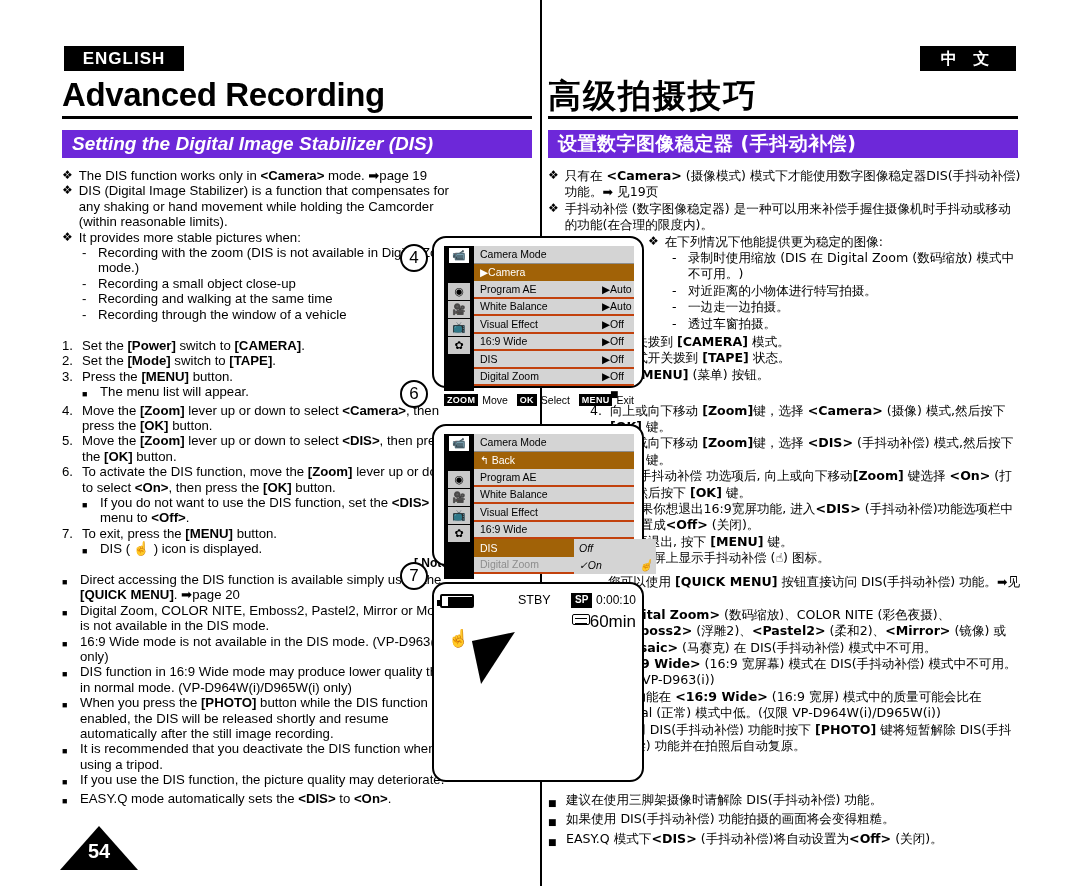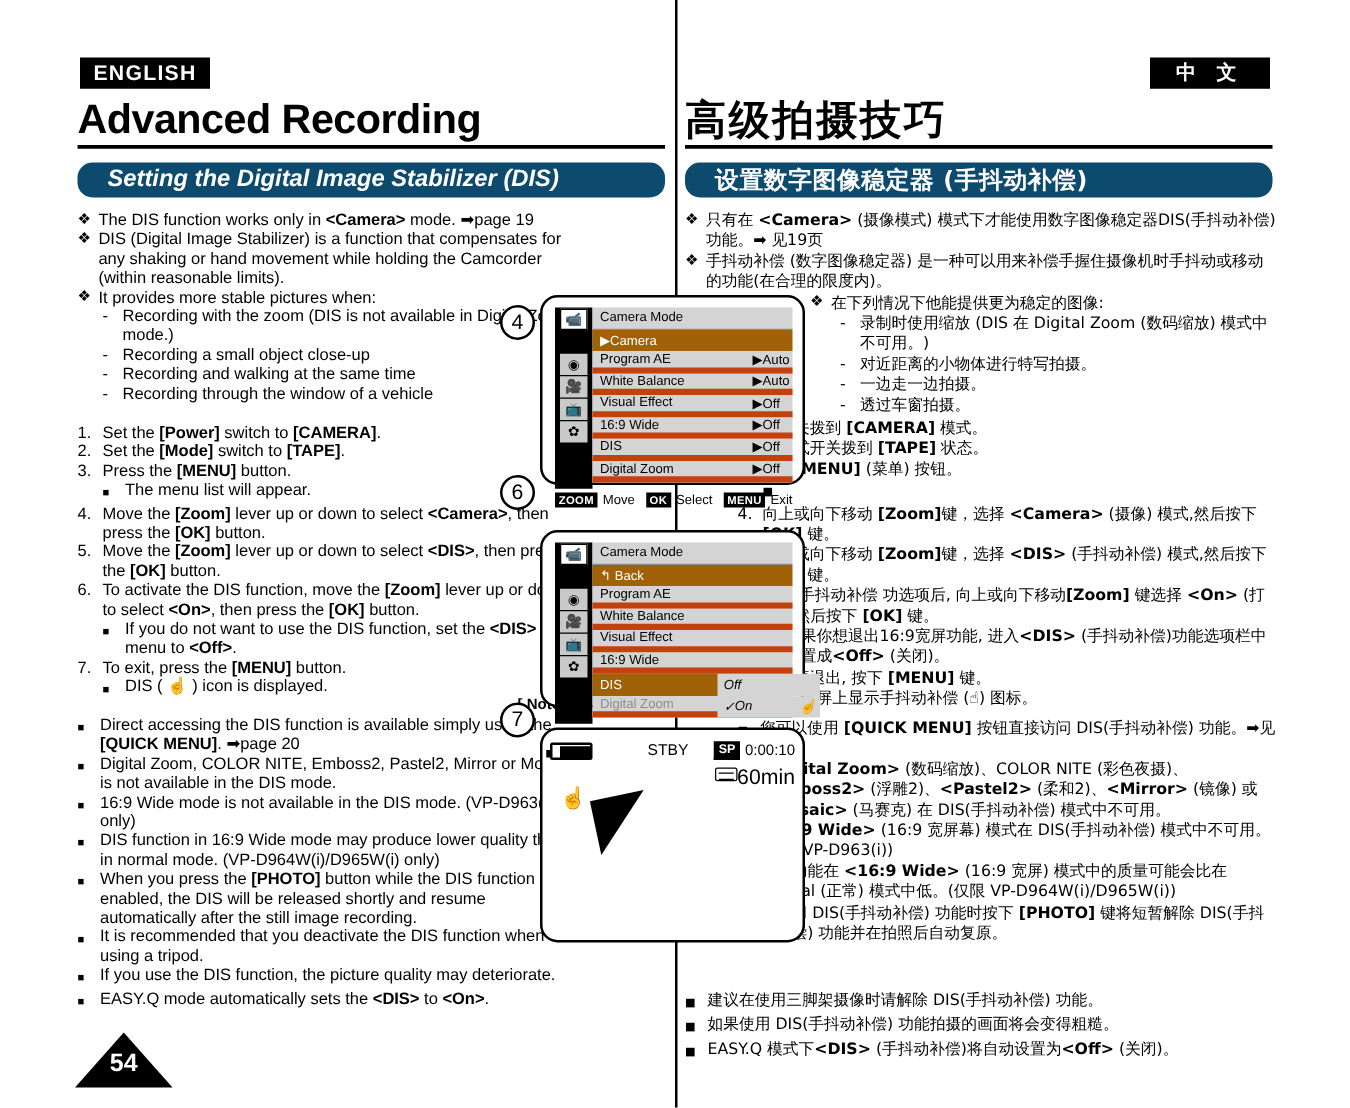--- a/index.html
+++ b/index.html
@@ -21,45 +21,44 @@
   }
 
   
   .lang-tag {
     position:absolute;
     background:#000; color:#fff;
     font-weight:bold;
     letter-spacing:1px;
     text-align:center;
   }
-  #lang-en { left:64px; top:46px; width:104px; height:25px; font-size:17px; line-height:25px; }
+  #lang-en { left:64px; top:46px; width:120px; height:25px; font-size:17px; line-height:25px; }
   #lang-cn { left:920px; top:46px; width:96px; height:25px; font-size:16px; line-height:25px; letter-spacing:6px; }
 
   
   .chapter-title {
     position:absolute;
     font-weight:bold;
     white-space:nowrap;
   }
   #chap-en { left:62px; top:76px; font-size:33px; letter-spacing:-0.4px; }
   #chap-cn { left:548px; top:74px; font-size:33px; letter-spacing:2px; font-family:"DejaVu Sans", sans-serif; font-weight:bold;}
 
   .rule {
     position:absolute; background:#000; height:3px;
   }
   #rule-en { left:62px; top:116px; width:470px; }
   #rule-cn { left:548px; top:116px; width:470px; }
 
   
   .section-bar {
     position:absolute;
-    background:#0c4a6e; color:#fff;
+    background:#6d28d9; color:#fff;
     display:flex; align-items:center;
-    padding-left:24px;
-    border-radius:12px;
+    padding-left:10px;
   }
   #sec-en { left:62px; top:130px; width:470px; height:28px; font-size:19px; font-weight:bold; font-style:italic; }
   #sec-cn { left:548px; top:130px; width:470px; height:28px; font-size:19px; font-weight:bold; font-family:"DejaVu Sans", sans-serif; letter-spacing:0.5px;}
 
   
   .col-en { position:absolute; left:62px; width:400px; font-size:13.2px; line-height:15.4px; }
   .col-cn { position:absolute; left:548px; width:474px; font-size:12.6px; line-height:16.4px;
             font-family:"DejaVu Sans", sans-serif; }
 
   .row { display:flex; align-items:flex-start; }
@@ -88,21 +87,21 @@
 
   
   .lcd {
     position:absolute;
     border:2px solid #000;
     border-radius:14px;
     background:#fff;
   }
   #lcd-1 { left:432px; top:236px; width:212px; height:152px; }
   #lcd-2 { left:432px; top:424px; width:212px; height:142px; }
-  #lcd-3 { left:432px; top:582px; width:212px; height:172px; }
+  #lcd-3 { left:432px; top:582px; width:212px; height:200px; }
 
   .lcd-inner { position:absolute; left:10px; top:8px; right:8px; bottom:6px; }
 
   
   .menu-wrap { position:relative; display:flex; }
   .icon-col {
     width:30px; background:#000;
     display:flex; flex-direction:column; align-items:center;
     padding-top:1px;
   }
@@ -114,21 +113,21 @@
   .mi.on { background:#c9c9c9; color:#000; }
   .mi.blank { background:#000; }
   .mi.cam-top { background:#fff; color:#000; border:1px solid #000; }
 
   .rows-col { flex:1 1 auto; }
   .mrow {
     display:flex; align-items:center;
     height:17.5px;
     font-size:10.5px;
     background:#d4d4d4;
-    border-bottom:5px solid #c2410c;
+    border-bottom:2px solid #c2410c;
     padding-left:6px;
     position:relative;
   }
   .mrow.title { background:#d4d4d4; font-weight:normal; border-bottom:1px solid #8d8d8d;}
   .mrow.sel { background:#a16207; color:#fff; border-bottom:none; }
   .mrow.dim { color:#8d8d8d; }
   .mval {
     position:absolute; left:128px; font-size:10.5px; color:#000;
     white-space:nowrap;
   }

